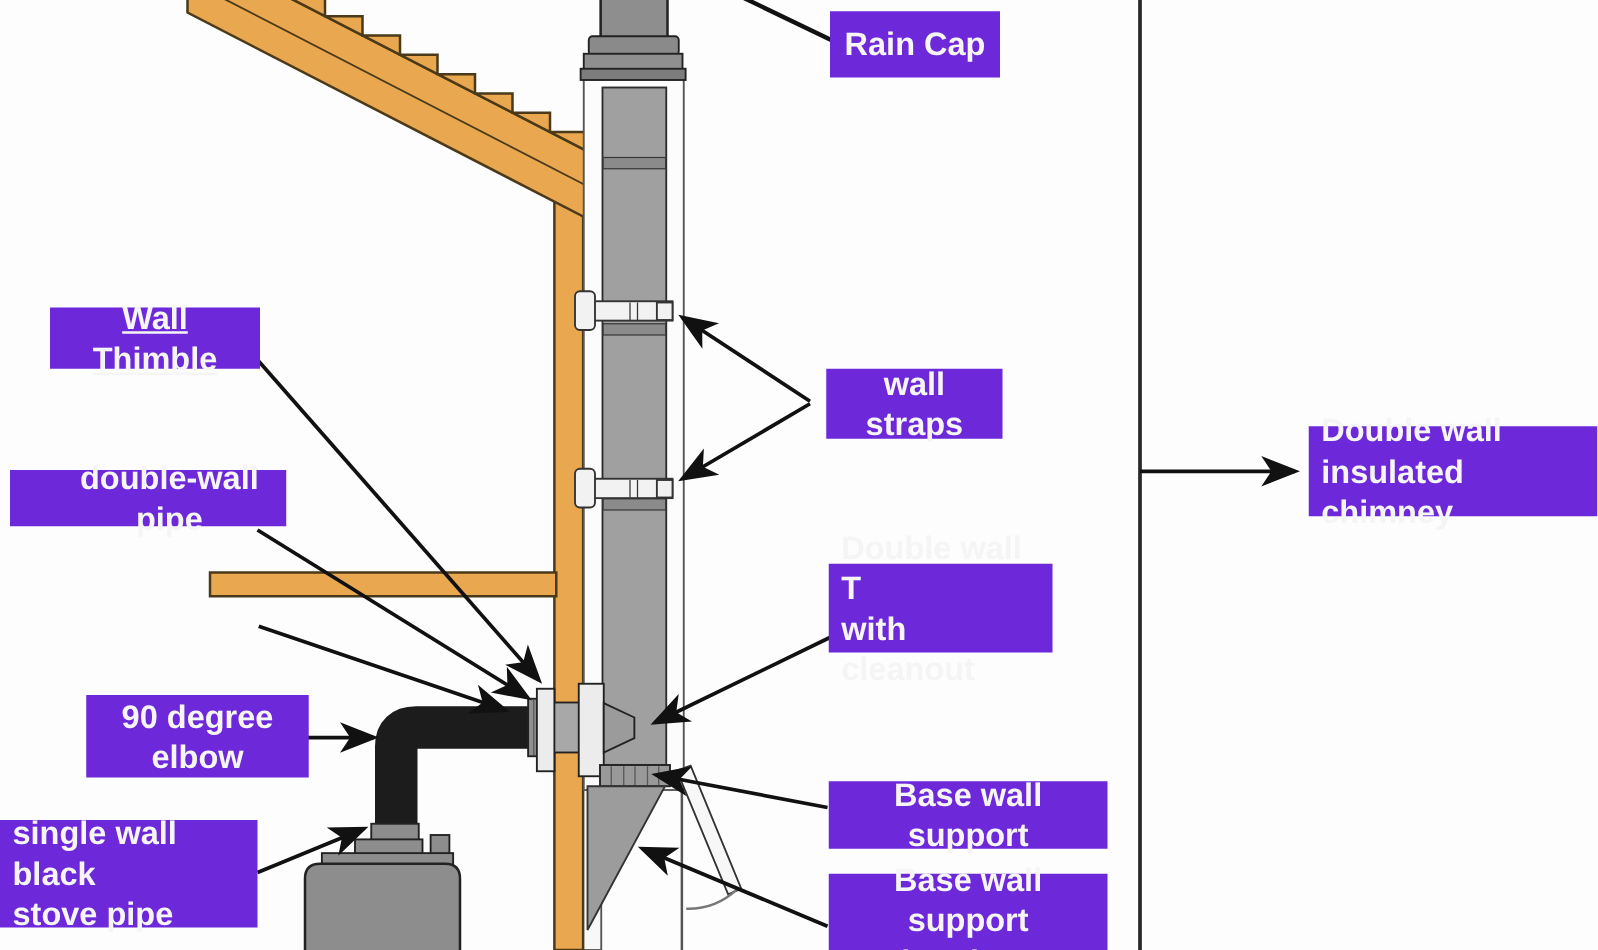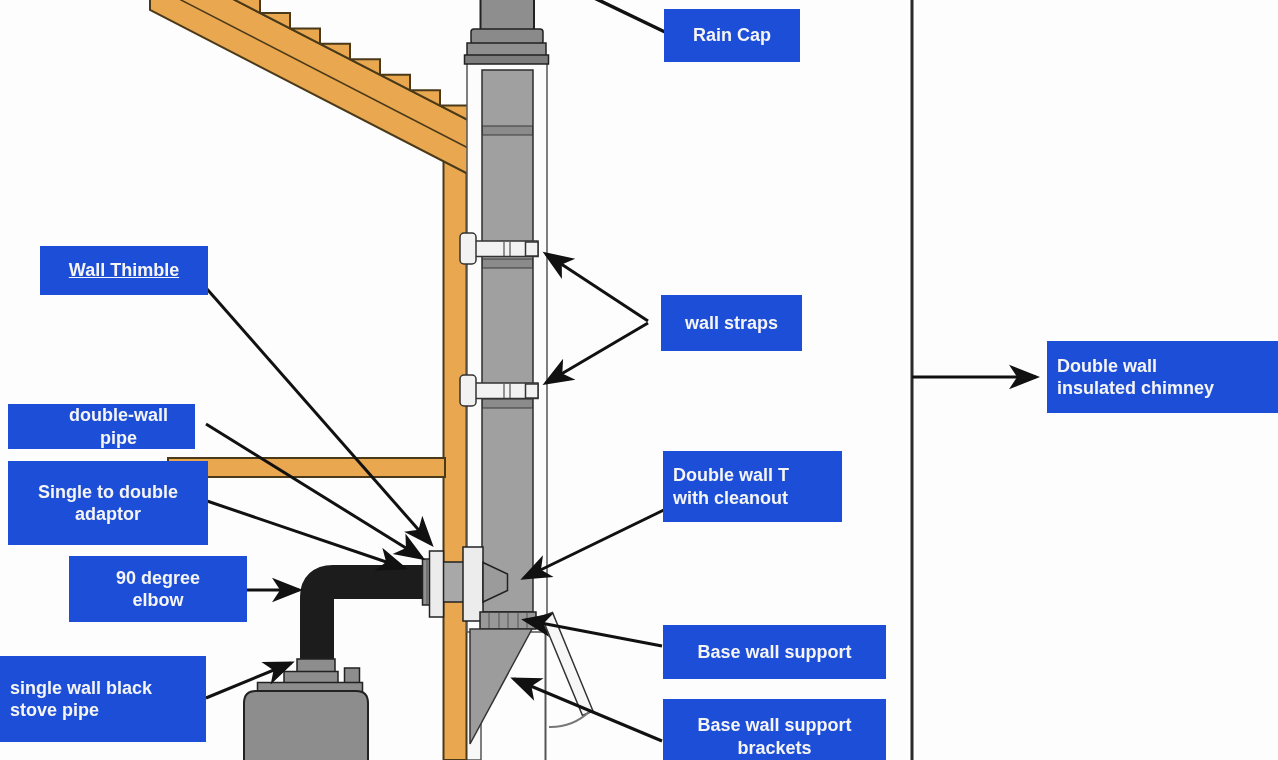--- a/index.html
+++ b/index.html
@@ -1,20 +1,20 @@
 <!DOCTYPE html>
 <html><head>
 <meta charset="utf-8">
 <style>
   html,body{margin:0;padding:0;background:#fdfdfd;}
   .stage{position:relative;width:1278px;height:760px;overflow:hidden;background:#fdfdfd;
          font-family:"Liberation Sans", sans-serif;}
   svg.art{position:absolute;left:0;top:0;}
-  .label{position:absolute;background:#1d4ed8;color:#f5f5f5;
-         font-size:18px;font-weight:700;line-height:1.25;
+  .label{position:absolute;background:#6d28d9;color:#f5f5f5;
+         font-size:26px;font-weight:700;line-height:1.25;
          display:flex;align-items:center;justify-content:center;text-align:center;
          white-space:pre-line;padding:4px 10px;box-sizing:border-box;}
   .label.al{justify-content:flex-start;text-align:left;}
 </style>
 </head>
 <body>
 
 <div class="stage">
 
 <svg class="art" width="1278" height="760" viewBox="0 0 1278 760">
@@ -119,24 +119,22 @@
     <line x1="912" y1="377" x2="1036" y2="377" marker-end="url(#arr)"></line>
   </g>
 </svg>
 
 <div class="label" style="left:664px;top:9px;width:136px;height:53px;">Rain Cap</div>
 
 <div class="label" style="left:40px;top:246px;width:168px;height:49px;text-decoration:underline;">Wall Thimble</div>
 
 <div class="label" style="left:661px;top:295px;width:141px;height:56px;">wall straps</div>
 
-<div class="label" style="left:8px;top:404px;width:187px;height:45px;padding-left:44px;">double-wall pipe</div>
+<div class="label" style="left:8px;top:376px;width:221px;height:45px;padding-left:44px;">double-wall pipe</div>
 
-<div class="label" style="left:8px;top:461px;width:200px;height:84px;">Single to double
-adaptor</div>
 
 <div class="label" style="left:38px;top:556px;width:178px;height:66px;margin-left:31px;">90 degree
 elbow</div>
 
 <div class="label al" style="left:0px;top:656px;width:206px;height:86px;">single wall black
 stove pipe</div>
 
 <div class="label al" style="left:663px;top:451px;width:179px;height:71px;">Double wall T
 with cleanout</div>
 

